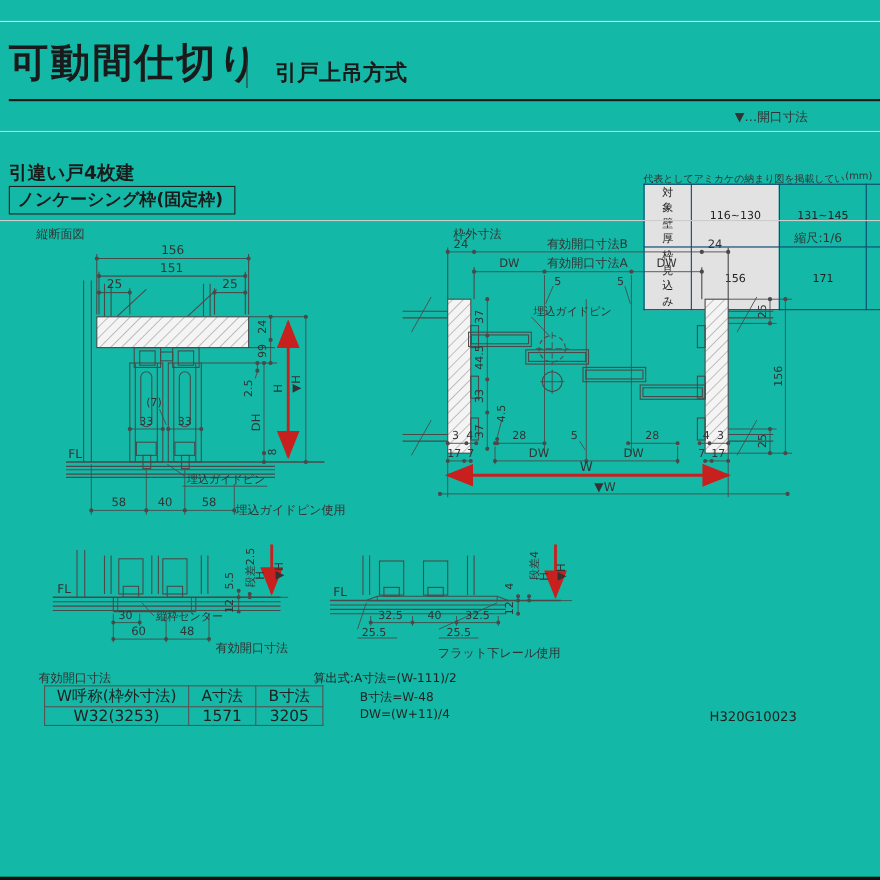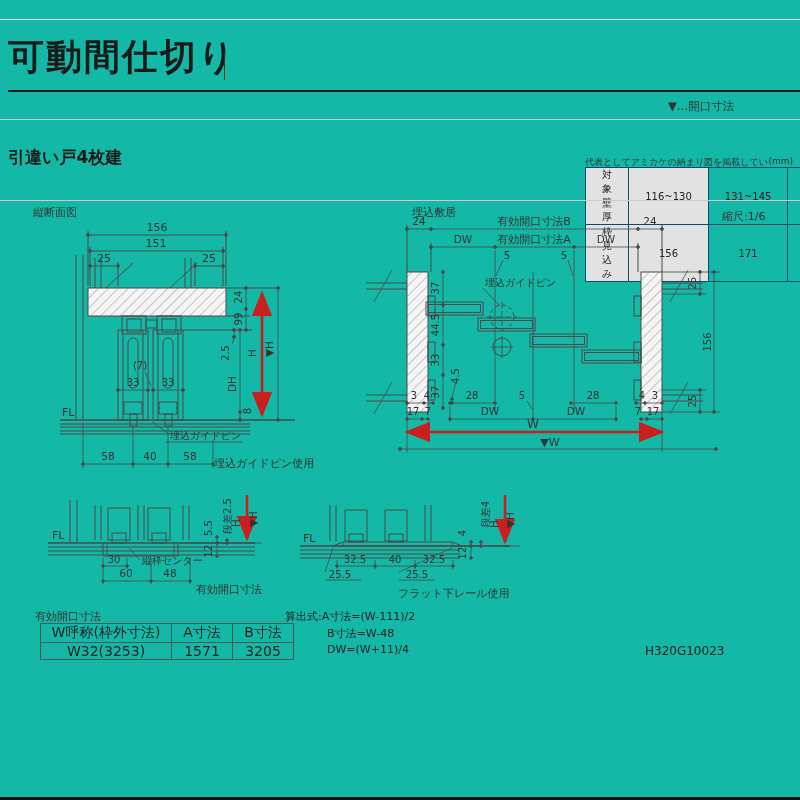--- a/index.html
+++ b/index.html
@@ -25,25 +25,27 @@
   svg text{fill:#333;stroke:none;font-family:"DejaVu Sans","Liberation Sans",sans-serif;}
 </style>
 </head>
 <body>
 
 <div class="page">
 
   <div class="rule" style="top:19px;height:1px;background:#dcdcdc;"></div>
   <div class="abs title" style="left:8px;top:33px;">可動間仕切り</div>
   <div class="abs" style="left:224px;top:52px;width:1px;height:28px;background:#333;"></div>
+  <div class="abs subtitle" style="left:250px;top:53px;">引戸上吊方式</div>
   <div class="rule" style="top:90px;left:8px;width:792px;height:2px;background:#1a1a1a;"></div>
   <div class="abs legend" style="left:668px;top:99px;text-align:center;">▼…開口寸法</div>
   <div class="rule" style="top:119px;height:1px;background:#cccccc;"></div>
 
   <div class="abs heading1" style="left:8px;top:146px;">引違い戸4枚建</div>
+  <div class="abs framebox" style="left:8px;top:169px;">ノンケーシング枠(固定枠)</div>
 
   <div class="abs speccap" style="left:585px;top:156px;">
     <span>代表としてアミカケの納まり図を掲載しています。</span>
     <span>(mm)</span>
   </div>
   <table class="abs spec" style="left:585px;top:167px;">
     <tbody>
         <tr>
       <td class="shade" style="width:62px;">対象壁厚</td>
       <td class="shade" style="width:47px;">116~130</td>
@@ -54,21 +56,21 @@
       <td class="shade">枠見込み</td>
       <td class="shade">156</td>
       <td>171</td>
       <td>180</td>
     </tr>
   </tbody>
     </table>
   <div class="rule" style="top:200px;height:1px;background:#cccccc;"></div>
 
   <div class="abs small" style="left:33px;top:205px;">縦断面図</div>
-  <div class="abs small" style="left:412px;top:205px;">埋込敷居</div>
+  <div class="abs small" style="left:412px;top:205px;">枠外寸法</div>
   <div class="abs small" style="left:722px;top:209px;text-align:right;">縮尺:1/6</div>
 
   <svg class="abs" style="left:0;top:0;" width="800" height="800" viewBox="0 0 800 800">
     <defs>
       <pattern id="hatch" width="7" height="7" patternUnits="userSpaceOnUse" patternTransform="rotate(45)">
         <rect width="7" height="7" fill="#f4f4f4"></rect>
         <line x1="0" y1="0" x2="0" y2="7" stroke="#999" stroke-width="1.1"></line>
       </pattern>
       <marker id="ar" markerWidth="11" markerHeight="9" refX="9" refY="4" orient="auto-start-reverse">
         <path d="M0,0 L10,4 L0,8 z" fill="#c8201e"></path>

